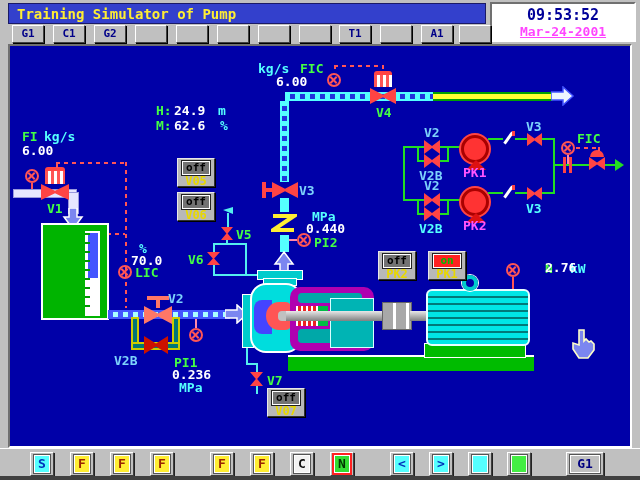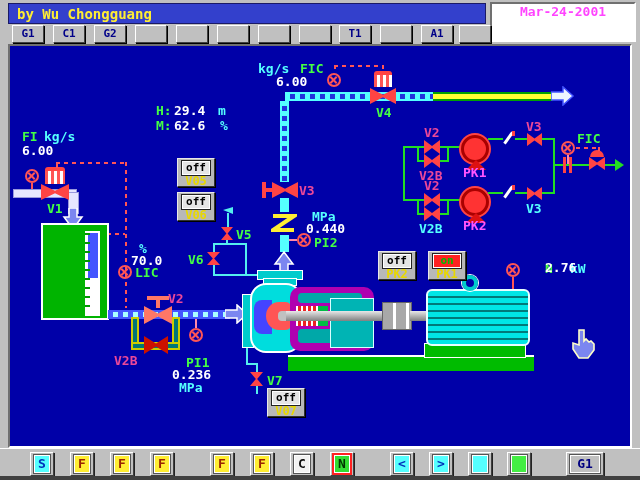--- a/index.html
+++ b/index.html
@@ -1,45 +1,45 @@
 <!DOCTYPE html>
 <html><head>
 <meta charset="utf-8">
 <style>
   html,body{margin:0;padding:0;}
   body{width:640px;height:480px;background:#c0c0c0;overflow:hidden;position:relative;
        font-family:"DejaVu Sans Mono",monospace;}
   .a{position:absolute;}
   .t{position:absolute;font:bold 13px "DejaVu Sans Mono",monospace;white-space:nowrap;line-height:13px;}
-  .cyan{color:#55ffff}.grn{color:#44ff44}.wht{color:#ffffff}.yel{color:#ec4899}.mag{color:#ff55ff}
+  .cyan{color:#55ffff}.grn{color:#44ff44}.wht{color:#ffffff}.yel{color:#7dd3fc}.mag{color:#ff55ff}
   
   #titlebar{left:8px;top:3px;width:478px;height:21px;background:#3340cc;border:1px solid #1a1a66;
             display:flex;align-items:center;justify-content:space-between;box-sizing:border-box;padding:0 8px;}
   #titlebar span{font:bold 14px "DejaVu Sans Mono",monospace;color:#ffee33;}
   #clockbox{left:490px;top:2px;width:146px;height:40px;background:#ffffff;border:2px solid;
             border-color:#707070 #fff #fff #707070;box-sizing:border-box;text-align:center;}
   #clockbox .time{font:bold 15px "DejaVu Sans Mono",monospace;color:#000099;margin-top:2px;}
-  #clockbox .date{font:bold 13px "DejaVu Sans Mono",monospace;color:#ff44ff;}
+  #clockbox .date{font:bold 13px "DejaVu Sans Mono",monospace;color:#ff44ff;text-decoration:underline;}
   .tbtn{position:absolute;top:25px;width:30px;height:16px;background:#c0c0c0;border:1px solid #404040;
         border-top-color:#fff;border-left-color:#fff;box-shadow:1px 1px 0 #000;
         font:bold 11px "DejaVu Sans Mono",monospace;color:#000088;text-align:center;line-height:15px;}
   #canvas{left:8px;top:44px;width:620px;height:400px;background:#0000a8;border:2px solid;
           border-color:#707070 #fff #fff #707070;}
   
   #bottombar{left:0;top:448px;width:640px;height:32px;background:#c0c0c0;border-top:1px solid #fff;}
   .bbtn{position:absolute;top:452px;width:22px;height:22px;background:#c0c0c0;border:1px solid #404040;
         border-top-color:#fff;border-left-color:#fff;box-shadow:1px 1px 0 #222;}
   .bbtn .face{position:absolute;left:3px;top:2px;width:14px;height:16px;border:1px solid #fff;
         outline:1px solid #555;font:bold 13px "DejaVu Sans Mono",monospace;text-align:center;line-height:16px;}
   
   .sw{position:absolute;width:36px;height:27px;background:#b8b8b8;border:1px solid #303030;
       border-top-color:#e8e8e8;border-left-color:#e8e8e8;box-shadow:1px 1px 0 #000;}
   .sw .st{margin:2px auto 0;width:26px;height:12px;border:1px solid #fff;outline:1px solid #222;
       font:bold 11px "DejaVu Sans Mono",monospace;text-align:center;line-height:12px;}
-  .st-off{background:#e5e5e5;color:#000;}
+  .st-off{background:#737373;color:#000;}
   .st-on{background:#ff2222;color:#00bb00;}
   .sw .lb{font:bold 12px "DejaVu Sans Mono",monospace;color:#e8d800;text-align:center;line-height:12px;}
   
   .cx{position:absolute;width:14px;height:14px;border:2px solid #ff5555;border-radius:50%;box-sizing:border-box;}
   .cx:before,.cx:after{content:"";position:absolute;left:0px;top:4px;width:9px;height:2px;background:#ff5555;}
   .cx:before{transform:rotate(45deg);}.cx:after{transform:rotate(-45deg);}
   
   .bth{position:absolute;background:#ff4444;clip-path:polygon(0 0,50% 42%,100% 0,100% 100%,50% 58%,0 100%);}
   .btv{position:absolute;background:#ff4444;clip-path:polygon(0 0,100% 0,55% 50%,100% 100%,0 100%,45% 50%);}
   
@@ -56,23 +56,24 @@
   .chk{position:absolute;}
   .chk:before{content:"";position:absolute;left:5px;top:0;width:3px;height:14px;background:#fff;transform:rotate(35deg);}
   .chk:after{content:"";position:absolute;right:0;top:0;width:3px;height:5px;background:#ff4444;}
   .pump-c{position:absolute;width:28px;height:28px;border-radius:50%;background:#ff3333;
           border:3px solid #aa0000;box-sizing:border-box;box-shadow:0 0 0 2px #ff4444;}
 </style>
 </head>
 <body>
 
 <div class="a" id="titlebar">
-  <span>by Wu Chongguang</span>
+  <span>Training Simulator of Pump</span>
 </div>
 <div class="a" id="clockbox">
+  <div class="time">09:53:52</div>
   <div class="date">Mar-24-2001</div>
 </div>
 
 <div class="tbtn" style="left:12px">G1</div>
 <div class="tbtn" style="left:53px">C1</div>
 <div class="tbtn" style="left:94px">G2</div>
 <div class="tbtn" style="left:135px"></div>
 <div class="tbtn" style="left:176px"></div>
 <div class="tbtn" style="left:217px"></div>
 <div class="tbtn" style="left:258px"></div>
@@ -108,21 +109,21 @@
   <div class="a" style="left:75px;top:185px;width:15px;height:85px;background:#ffffff"></div>
   <div class="a" style="left:78px;top:187px;width:10px;height:45px;background:#4455ff"></div>
   <div class="a" style="left:75px;top:187px;width:5px;height:81px;background:repeating-linear-gradient(180deg,#009900 0 2px,transparent 2px 9px)"></div>
 
   <span class="t cyan" style="left:129px;top:196px">%</span>
   <span class="t wht" style="left:121px;top:208px">70.0</span>
   <div class="cx" style="left:108px;top:219px"></div>
   <span class="t grn" style="left:125px;top:220px">LIC</span>
 
   <span class="t grn" style="left:146px;top:58px">H:</span>
-  <span class="t wht" style="left:164px;top:58px">29.4</span>
+  <span class="t wht" style="left:164px;top:58px">24.9</span>
   <span class="t cyan" style="left:208px;top:58px">m</span>
   <span class="t grn" style="left:146px;top:73px">M:</span>
   <span class="t wht" style="left:164px;top:73px">62.6</span>
   <span class="t cyan" style="left:210px;top:73px">%</span>
 
   <div class="sw" style="left:167px;top:112px">
     <div class="st st-off">off</div>
     <div class="lb">V05</div>
   </div>
   <div class="sw" style="left:167px;top:146px">
@@ -195,21 +196,21 @@
   <div class="a" style="left:146px;top:254px;width:4px;height:8px;background:#ff7766"></div>
   <div class="bth" style="left:134px;top:260px;width:28px;height:18px;background:#ff7766"></div>
   <span class="t yel" style="left:158px;top:246px">V2</span>
   <div class="ypipe" style="left:121px;top:271px;width:8px;height:31px"></div>
   <div class="ypipe" style="left:162px;top:271px;width:8px;height:31px"></div>
   <div class="ypipe" style="left:121px;top:296px;width:49px;height:8px"></div>
   <div class="bth" style="left:134px;top:290px;width:24px;height:18px;background:#cc1100"></div>
   <span class="t yel" style="left:104px;top:308px">V2B</span>
   <div class="a" style="left:185px;top:273px;width:2px;height:9px;background:#ff88aa"></div>
   <div class="cx" style="left:179px;top:282px"></div>
-  <span class="t grn" style="left:176px;top:310px">PI1</span>
+  <span class="t grn" style="left:164px;top:310px">PI1</span>
   <span class="t wht" style="left:162px;top:322px">0.236</span>
   <span class="t cyan" style="left:169px;top:335px">MPa</span>
 
   <div class="a" style="left:278px;top:309px;width:246px;height:14px;background:#00bb00;border-top:2px solid #fff"></div>
   <div class="a" style="left:414px;top:297px;width:100px;height:13px;background:#00bb00;border:1px solid #fff"></div>
 
   <div class="a" style="left:247px;top:224px;width:44px;height:8px;background:#00cccc;border:1px solid #fff"></div>
   <div class="a" style="left:253px;top:232px;width:32px;height:6px;background:#00cccc;border:1px solid #fff"></div>
   <div class="a" style="left:260px;top:238px;width:20px;height:10px;background:#00cccc;border:1px solid #fff"></div>
 

